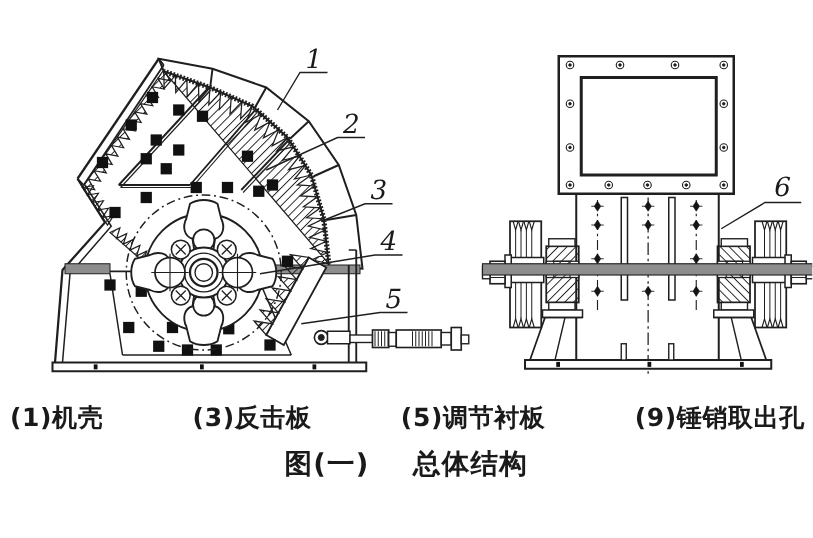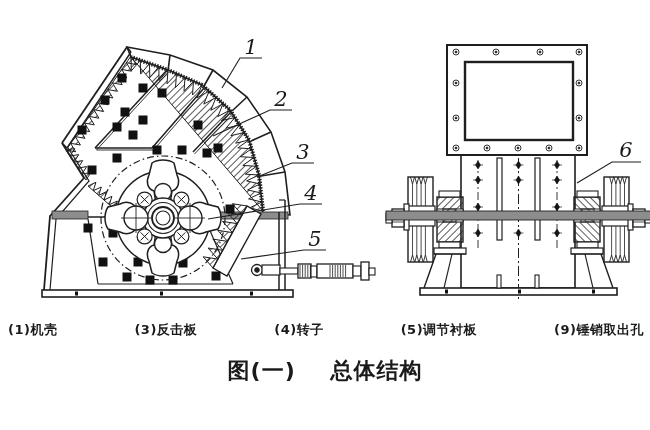--- a/index.html
+++ b/index.html
@@ -1,21 +1,21 @@
 <!DOCTYPE html>
 <html><head>
 <meta charset="utf-8">
 <style>
   html,body{margin:0;padding:0;background:#fff;}
   .stage{position:relative;width:650px;height:430px;background:#fff;overflow:hidden;
          font-family:"DejaVu Sans",sans-serif;color:#1a1a1a;}
   .drawing{position:absolute;left:0;top:0;}
   .legend{position:absolute;left:8px;right:6px;top:321px;display:flex;
           justify-content:space-between;align-items:baseline;
-          font-size:13px;font-weight:600;letter-spacing:0.5px;white-space:nowrap;}
+          font-size:20px;font-weight:600;letter-spacing:0.5px;white-space:nowrap;}
   .caption{position:absolute;left:0;top:356px;width:100%;text-align:center;
            font-size:22px;font-weight:600;letter-spacing:1px;}
   .caption .prefix{margin-right:26px;}
   .callout-num{font-family:"DejaVu Serif",serif;font-style:italic;font-size:21px;fill:#1a1a1a;}
 </style>
 </head>
 <body>
 
 <div class="stage">
 
@@ -269,21 +269,20 @@
       <g>
         <path d="M641,162 L612,162 L577,183"></path>
         <text class="callout-num" x="626" y="157" text-anchor="middle" stroke="none">6</text>
       </g>
     </g>
   </svg>
 
   <div class="legend">
     <span>(1)机壳</span>
     <span>(3)反击板</span>
-    <span>(4)转子</span>
     <span>(5)调节衬板</span>
     <span>(9)锤销取出孔</span>
   </div>
 
   <div class="caption">
     <span class="prefix">图(一)</span>
     <span>总体结构</span>
   </div>
 </div>
 

